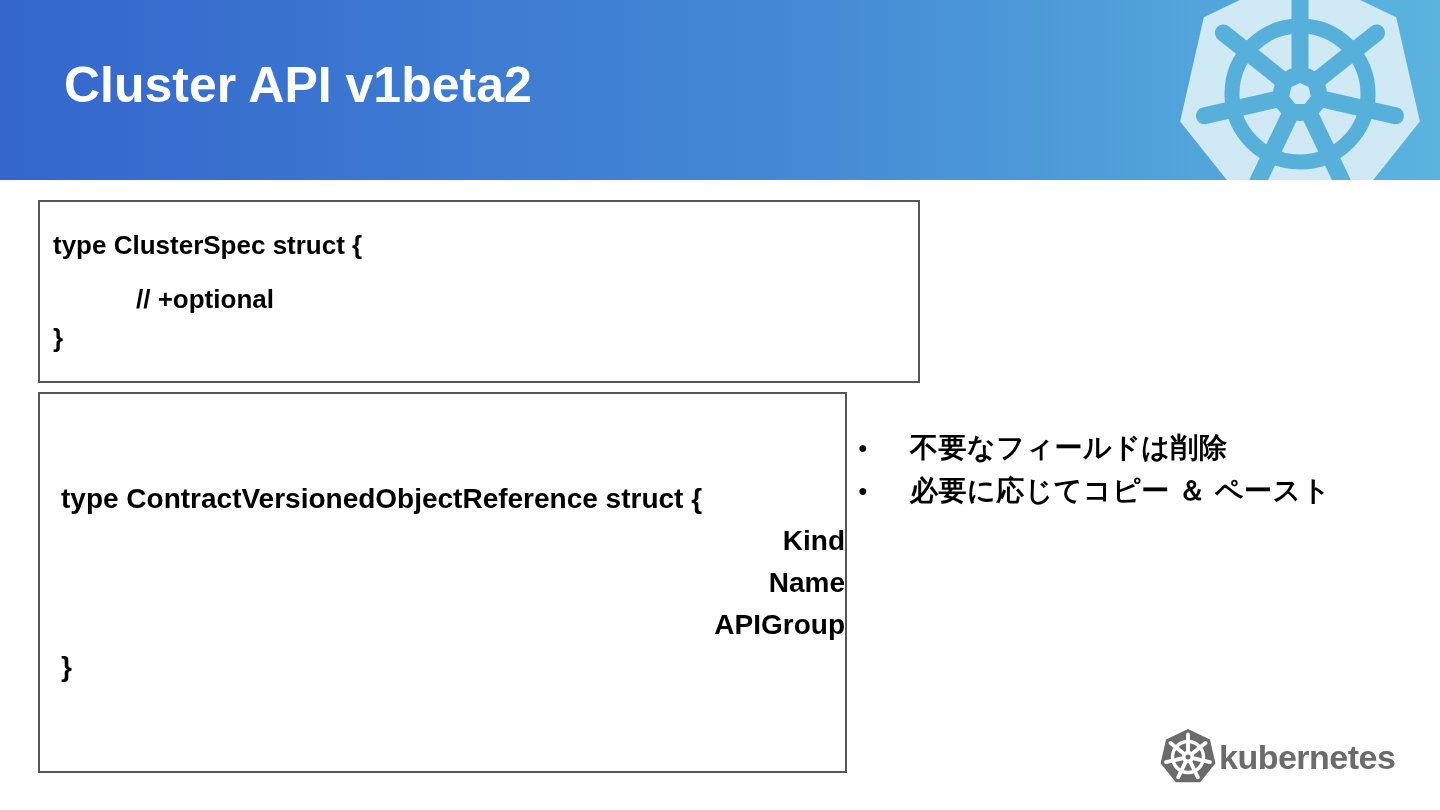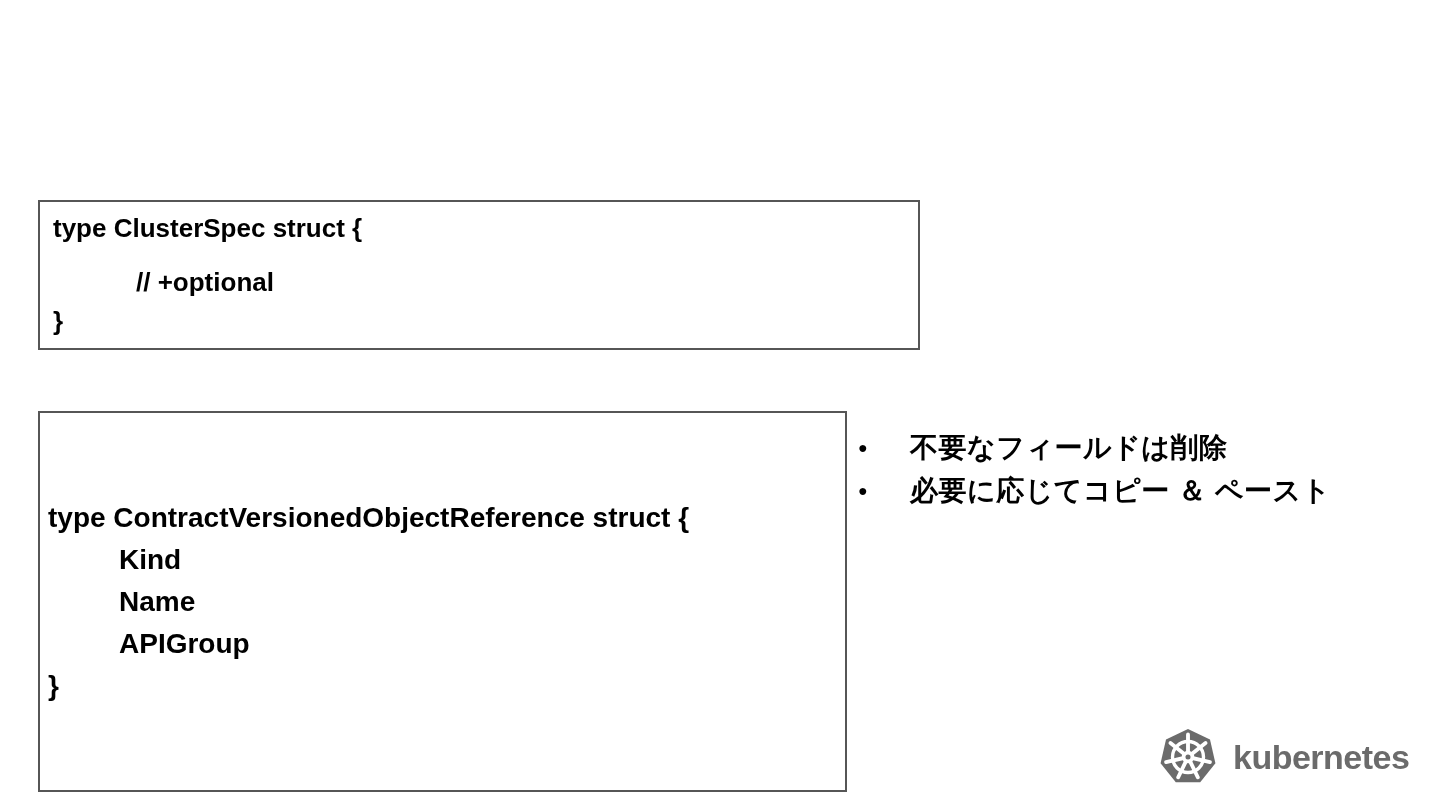--- a/index.html
+++ b/index.html
@@ -19,43 +19,61 @@
     font-size:50px; line-height:58px; font-weight:700; color:#ffffff;
   }
   .watermark { position:absolute; left:1168px; top:-38px; }
 
   
   .code-box {
     position:absolute; border:2px solid #565656; background:#ffffff;
     display:flex; flex-direction:column; justify-content:center;
     color:#000; font-weight:700; box-sizing:border-box;
   }
-  .box1 { left:38px; top:200px; width:882px; height:150px;
+  .box1 { left:38px; top:200px; width:882px; height:183px;
           padding-left:13px; font-size:26px; line-height:39px; }
-  .box2 { left:38px; top:411px; width:809px; height:381px;
-          padding-left:8px; font-size:28px; line-height:42px; }
+  .box2 { left:38px; top:392px; width:809px; height:381px;
+          padding-left:21px; font-size:28px; line-height:42px; }
   .code-line { white-space:pre; }
   .box1 .ind { padding-left:83px;margin-top:15px; }
-  .box2 .ind { padding-left:71px; }
+  .box2 .ind { padding-left:71px;text-align:right; }
 
   
   .bullets { position:absolute; left:858px; top:426px; margin:0; padding:0; list-style:none; }
   .bullets li { display:flex; align-items:center; height:43px; }
   .bullet-dot { width:52px; font-size:16px; color:#000; flex:0 0 52px; }
   .bullet-text { font-size:28px; font-weight:700; color:#000; letter-spacing:0.5px; }
 
   
   .footer-logo { position:absolute; left:1157px; top:726px; display:flex; align-items:center; }
-  .wordmark { margin-left:14px; font-size:34px; font-weight:700; color:#6b6b6b; letter-spacing:-0.5px; }
+  .wordmark { font-size:34px; font-weight:700; color:#6b6b6b; letter-spacing:-0.5px; }
 </style>
 </head>
 <body>
 
 <div class="slide">
 
+  <div class="header">
+    <h1 class="title">Cluster API v1beta2</h1>
+    <svg class="watermark" width="264" height="264" viewBox="-132 -132 264 264">
+      <polygon points="0,-123 -96.2,-76.7 -119.9,27.4 -53.4,110.8 53.4,110.8 119.9,27.4 96.2,-76.7" fill="#cfe9f5"></polygon>
+      <g stroke="#57b0da" fill="none" stroke-linecap="round">
+        <circle cx="0" cy="0" r="68" stroke-width="15"></circle>
+        <line x1="0" y1="0" x2="0" y2="-98" stroke-width="17"></line>
+        <line x1="0" y1="0" x2="-76.6" y2="-61.1" stroke-width="17"></line>
+        <line x1="0" y1="0" x2="-95.5" y2="21.8" stroke-width="17"></line>
+        <line x1="0" y1="0" x2="-42.5" y2="88.3" stroke-width="17"></line>
+        <line x1="0" y1="0" x2="42.5" y2="88.3" stroke-width="17"></line>
+        <line x1="0" y1="0" x2="95.5" y2="21.8" stroke-width="17"></line>
+        <line x1="0" y1="0" x2="76.6" y2="-61.1" stroke-width="17"></line>
+      </g>
+      <circle cx="0" cy="0" r="27" fill="#57b0da"></circle>
+      <polygon points="0,-11 -8.6,-6.9 -10.7,2.4 -4.8,9.9 4.8,9.9 10.7,2.4 8.6,-6.9" fill="#cfe9f5"></polygon>
+    </svg>
+  </div>
 
   <div class="code-box box1">
     <div class="code-line">type ClusterSpec struct {</div>
     <div class="code-line ind">// +optional</div>
     <div class="code-line">}</div>
   </div>
 
   <div class="code-box box2">
     <div class="code-line">type ContractVersionedObjectReference struct {</div>
     <div class="code-line ind">Kind</div>

